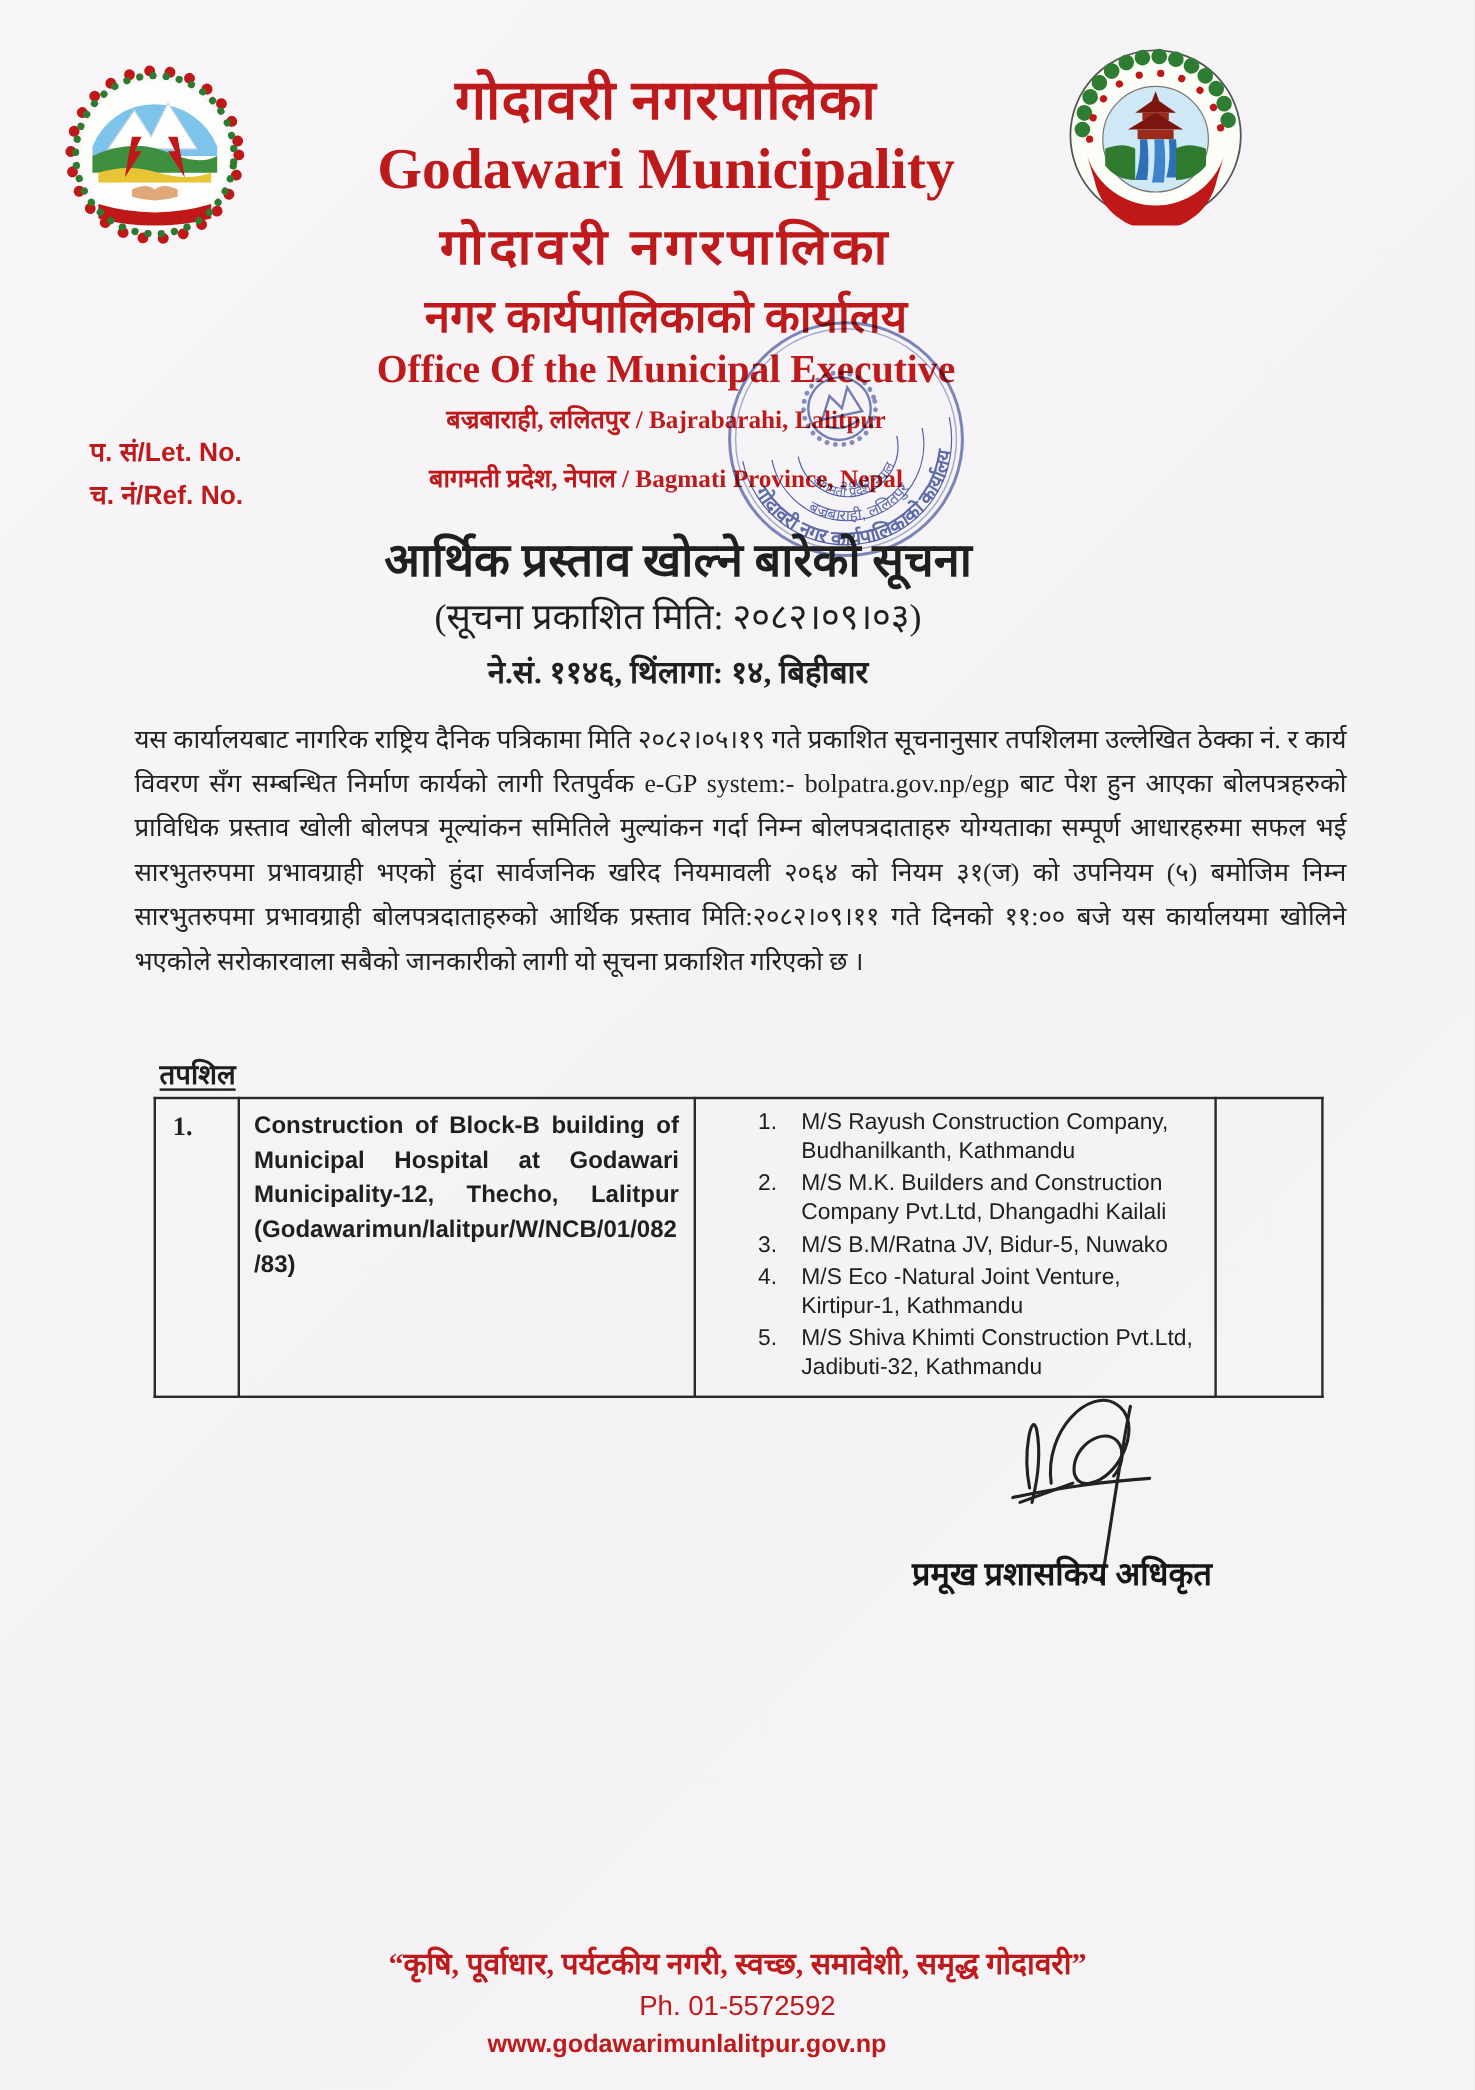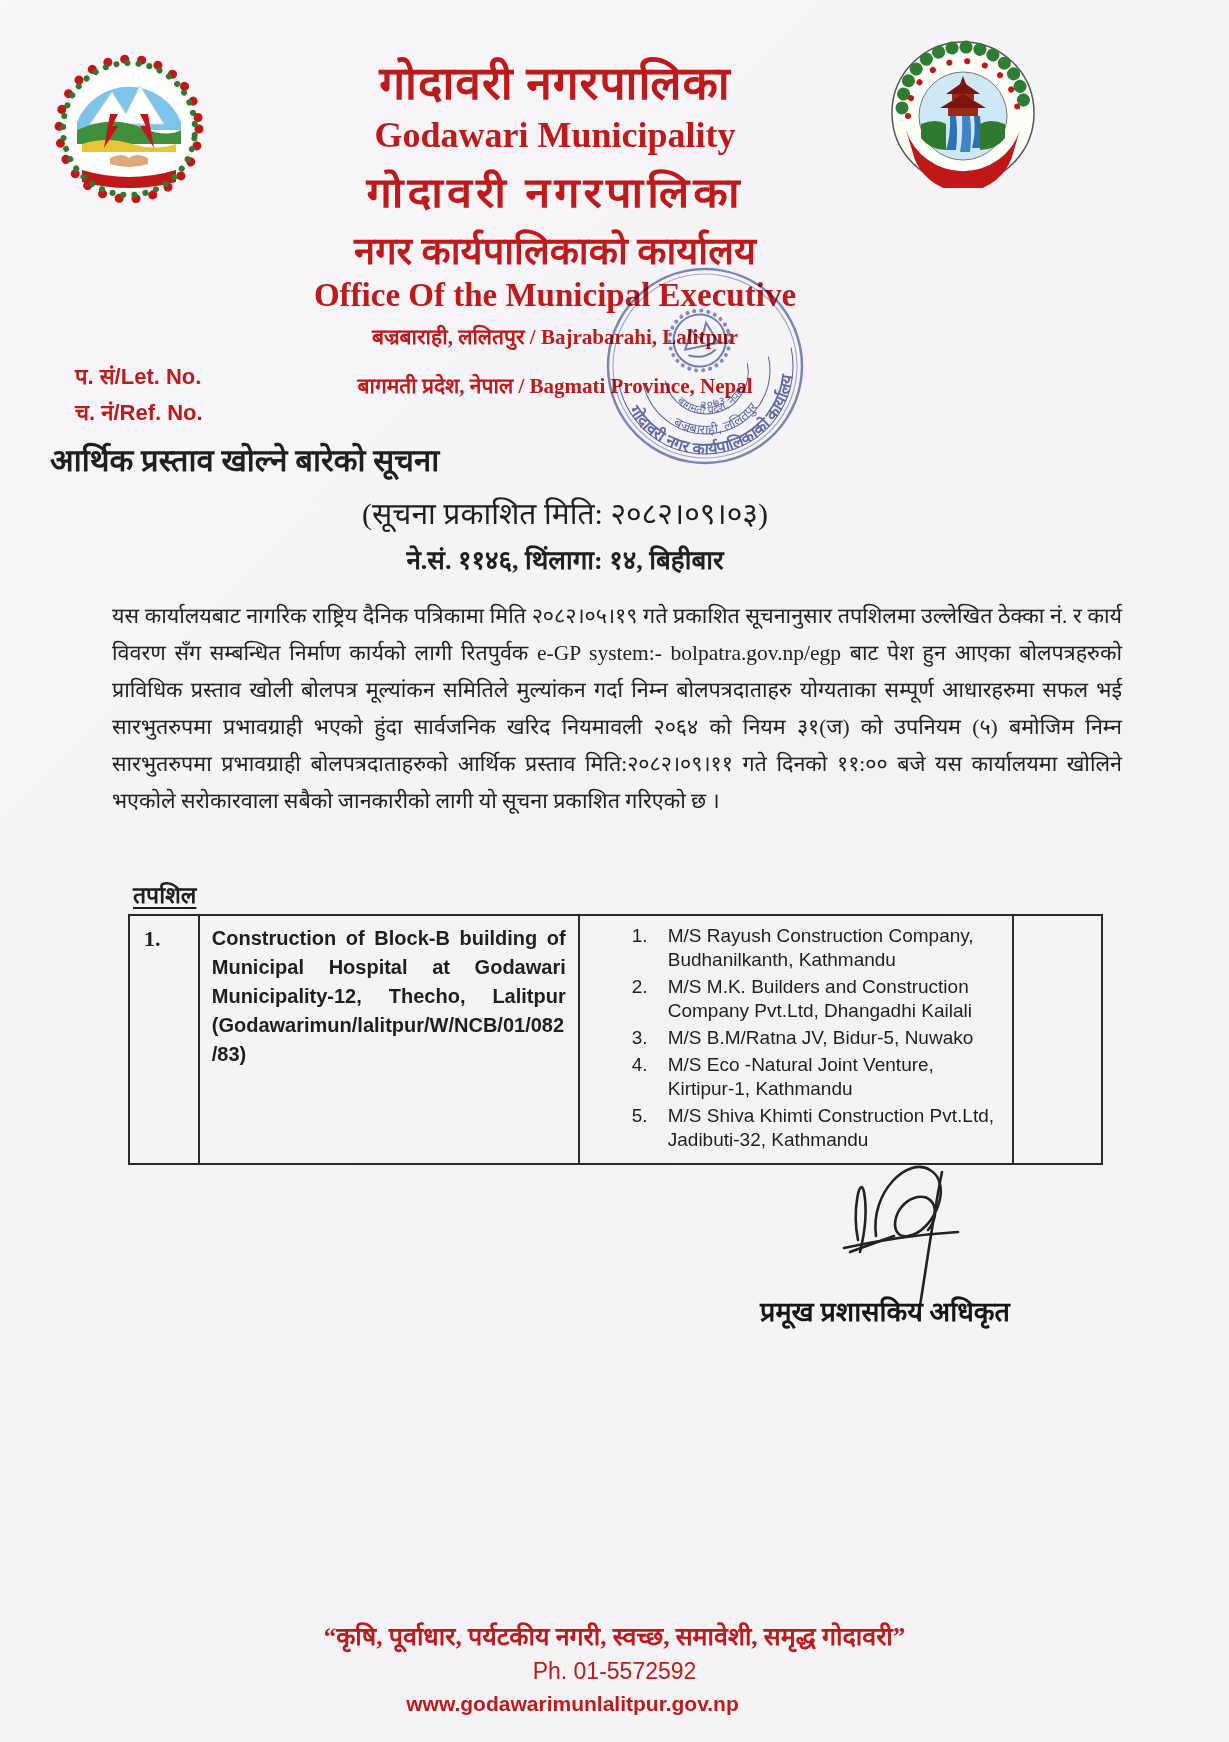--- a/index.html
+++ b/index.html
@@ -12,30 +12,30 @@
   .page{
     position:relative;width:1229px;height:1742px;margin:0 auto;
     background:linear-gradient(135deg,#f8f6f8 0%,#f5f2f5 55%,#f7f4f6 100%);
     overflow:hidden;
   }
   .abs{position:absolute;}
 
   
   .hdr{left:225px;top:50px;width:660px;text-align:center;color:var(--red);}
   .h-np1{font-size:46px;font-weight:700;letter-spacing:1px;}
-  .h-en1{font-family:"Liberation Serif",serif;font-size:36px;font-weight:700;margin-top:2px;}
+  .h-en1{font-family:"Liberation Serif",serif;font-size:48px;font-weight:700;margin-top:2px;}
   .h-newa{font-size:45px;font-weight:700;letter-spacing:4px;margin-top:4px;transform:scaleY(.92);}
   .h-np2{font-size:38px;font-weight:700;margin-top:2px;}
   .h-en2{font-family:"Liberation Serif",serif;font-size:33px;font-weight:700;margin-top:2px;}
   .h-addr{font-size:21px;font-weight:700;margin-top:8px;}
   .h-addr2{font-size:21px;font-weight:700;margin-top:21px;}
 
   .refline{left:75px;font-size:22px;font-weight:700;color:var(--red);font-family:"Liberation Sans",sans-serif;}
 
-  .doc-title{left:50px;top:438px;width:1030px;text-align:left;font-size:31px;font-weight:700;color:var(--ink);}
+  .doc-title{left:50px;top:438px;width:1030px;text-align:center;font-size:39px;font-weight:700;color:var(--ink);}
   .doc-sub{left:50px;top:492px;width:1030px;text-align:center;font-size:30px;font-weight:400;color:var(--ink);}
   .doc-sub2{left:50px;top:541px;width:1030px;text-align:center;font-size:26px;font-weight:700;color:var(--ink);}
 
   .body-par{
     left:112px;top:598px;width:1010px;
     font-size:21.5px;line-height:37px;text-align:justify;
     color:#222;font-weight:500;
   }
   .tapasil{left:133px;top:878px;font-size:23px;font-weight:700;color:var(--ink);text-decoration:underline;text-underline-offset:4px;}
 

